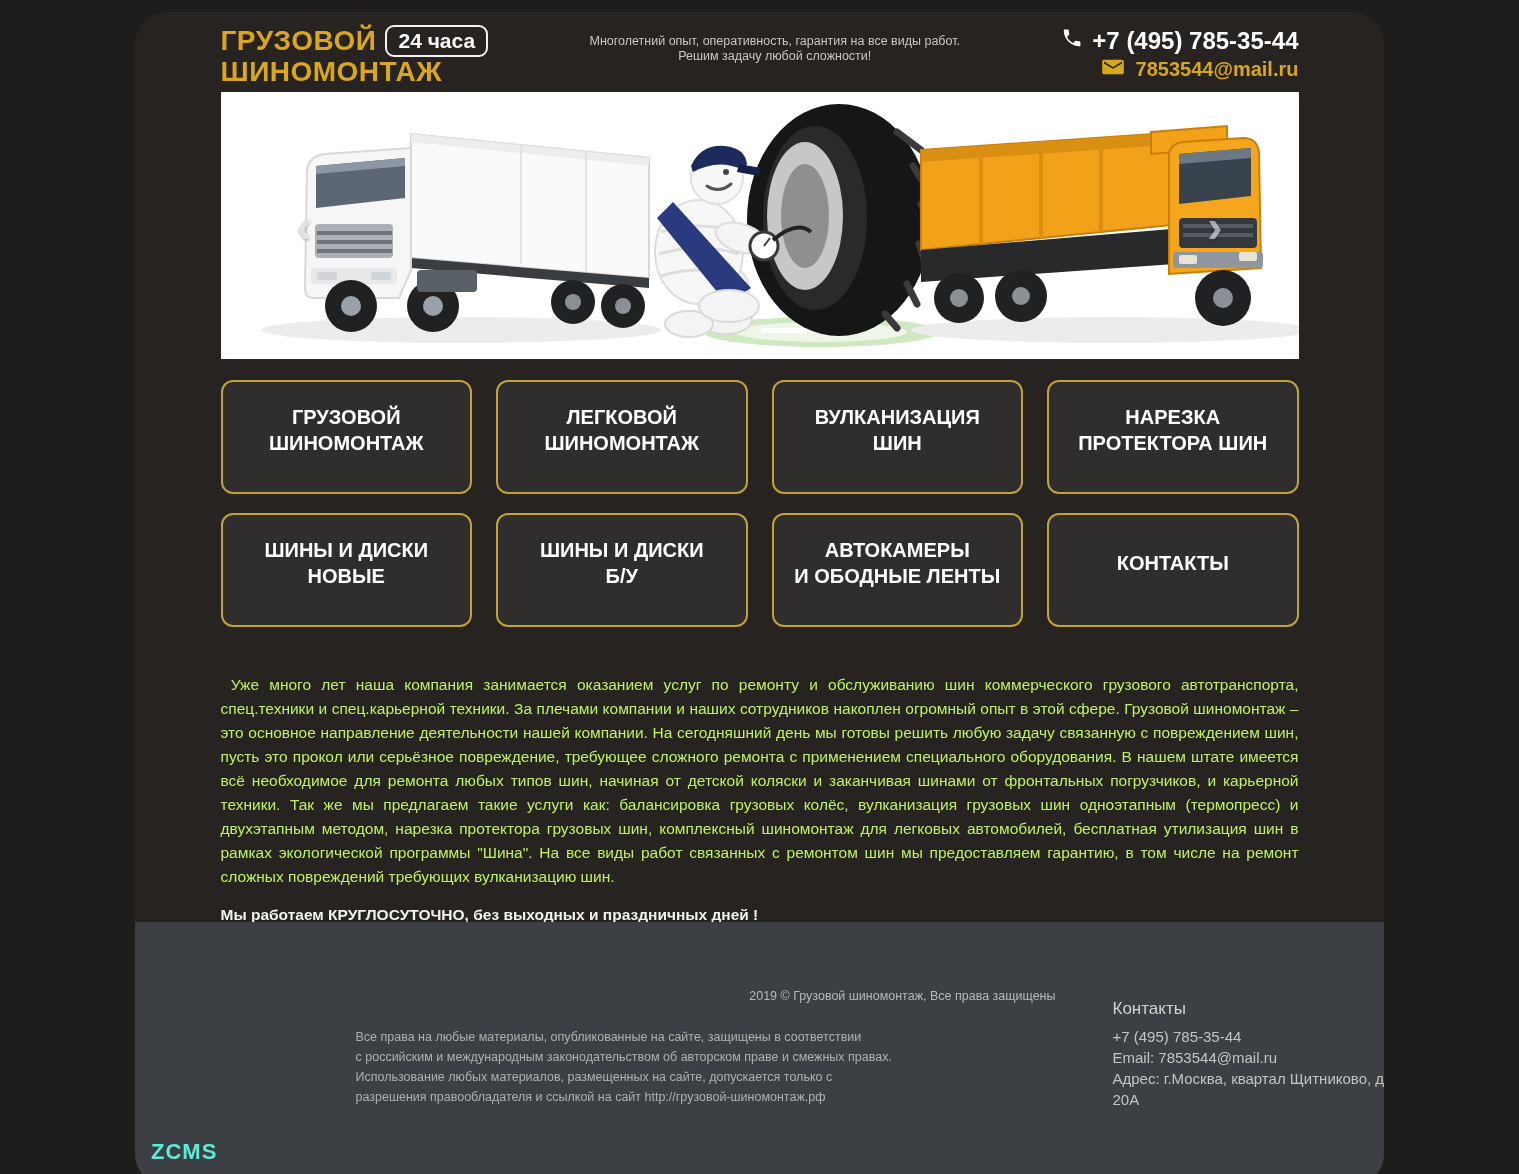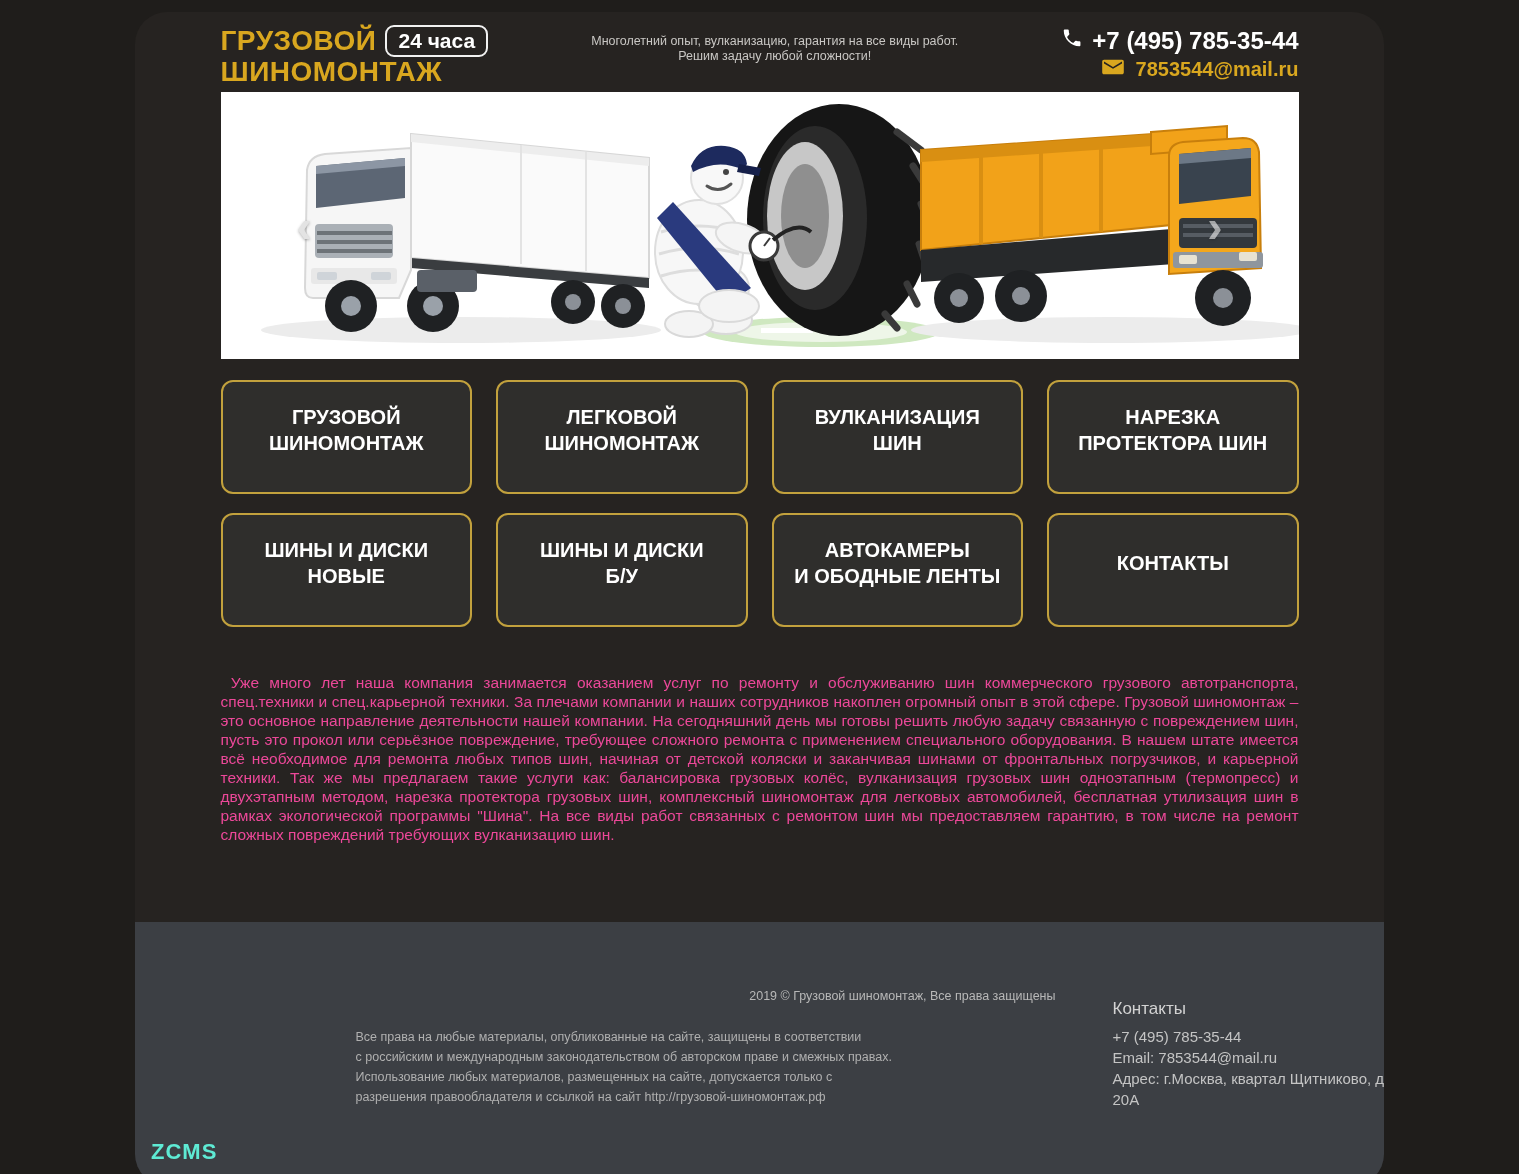--- a/index.html
+++ b/index.html
@@ -25,21 +25,21 @@
   .nav-arrow { position:absolute; top:50%; transform:translateY(-50%); font-size:46px; line-height:1; color:#e3e3e3; text-shadow:0 1px 3px rgba(0,0,0,.3); cursor:pointer; user-select:none; z-index:5; font-weight:bold; }
   .nav-prev { left:76px; }
   .nav-next { right:76px; color:#ffffff; opacity:.55; }
 
   
   .menu-grid { display:grid; grid-template-columns:repeat(4, 1fr); column-gap:24px; row-gap:19px; margin-top:21px; }
   .menu-btn { height:114px; background:#2f2e2c; border:2px solid #c2a13d; border-radius:12px; color:#ffffff; font-family:"Liberation Sans", sans-serif; font-weight:bold; font-size:20px; line-height:26px; text-transform:uppercase; display:flex; align-items:center; justify-content:center; text-align:center; white-space:pre-line; padding:0 8px 14px; cursor:pointer; }
 
   
   .about { margin-top:46px; }
-  .about-paragraph { color:#ec4899; font-size:15.5px; line-height:19px; text-align:justify; white-space:pre-wrap; }
+  .about-paragraph { color:#bef264; font-size:15.5px; line-height:24px; text-align:justify; white-space:pre-wrap; }
   .work-hours { color:#f2f1ef; font-size:15.5px; font-weight:bold; margin-top:17px; }
 
   
   .footer { position:absolute; left:0; bottom:0; width:1519px; height:264px; background:#3c3f44; }
   .footer-inner { display:flex; justify-content:space-between; padding-top:67px; }
   .footer-left { width:700px; }
   .copyright { color:#b8b8b8; font-size:12.5px;text-align:right; }
   .legal { color:#b0b0b0; font-size:12.5px; line-height:20px; margin-top:24px; white-space:pre-line; }
   .footer-right { width:321px; margin-top:10px; }
   .footer-contacts-title { color:#d2d2d2; font-size:17px; margin-bottom:7px; }
@@ -55,21 +55,21 @@
     <div class="header">
       <div class="logo">
         <div class="logo-row1">
           <span class="logo-text">ГРУЗОВОЙ</span>
           <span class="badge-24">24 часа</span>
         </div>
         <div class="logo-text">ШИНОМОНТАЖ</div>
       </div>
 
       <div class="tagline">
-        <div>Многолетний опыт, вулканизацию, гарантия на все виды работ.</div>
+        <div>Многолетний опыт, оперативность, гарантия на все виды работ.</div>
         <div>Решим задачу любой сложности!</div>
       </div>
 
       <div class="contacts">
         <div class="phone-row">
           <span class="icon-svg">
             <svg width="22" height="22" viewBox="0 0 24 24">
                 <path fill="#ffffff" d="M6.6 10.8c1.5 2.9 3.8 5.2 6.7 6.7l2.2-2.2c.3-.3.7-.4 1.1-.3 1.1.4 2.3.6 3.6.6.6 0 1 .4 1 1V20c0 .6-.4 1-1 1C10.9 21 3 13.1 3 3.8c0-.6.4-1 1-1h3.5c.6 0 1 .4 1 1 0 1.2.2 2.4.6 3.6.1.4 0 .8-.3 1.1l-2.2 2.3z"></path>
               </svg>
           </span>
@@ -219,20 +219,21 @@
 Б/У</button>
       <button class="menu-btn">АВТОКАМЕРЫ
 И ОБОДНЫЕ ЛЕНТЫ</button>
       <button class="menu-btn">КОНТАКТЫ</button>
     </div>
   </div>
 
   <div class="container">
     <div class="about">
       <p class="about-paragraph"> Уже много лет наша компания занимается оказанием услуг по ремонту и обслуживанию шин коммерческого грузового автотранспорта, спец.техники и спец.карьерной техники. За плечами компании и наших сотрудников накоплен огромный опыт в этой сфере. Грузовой шиномонтаж – это основное направление деятельности нашей компании. На сегодняшний день мы готовы решить любую задачу связанную с повреждением шин, пусть это прокол или серьёзное повреждение, требующее сложного ремонта с применением специального оборудования. В нашем штате имеется всё необходимое для ремонта любых типов шин, начиная от детской коляски и заканчивая шинами от фронтальных погрузчиков, и карьерной техники. Так же мы предлагаем такие услуги как: балансировка грузовых колёс, вулканизация грузовых шин одноэтапным (термопресс) и двухэтапным методом, нарезка протектора грузовых шин, комплексный шиномонтаж для легковых автомобилей, бесплатная утилизация шин в рамках экологической программы "Шина". На все виды работ связанных с ремонтом шин мы предоставляем гарантию, в том числе на ремонт сложных повреждений требующих вулканизацию шин.</p>
+      <p class="work-hours">Мы работаем КРУГЛОСУТОЧНО, без выходных и праздничных дней !</p>
     </div>
   </div>
 
   <div class="footer">
     <div class="container footer-inner">
       <div class="footer-left">
         <div class="copyright">2019 © Грузовой шиномонтаж, Все права защищены</div>
         <div class="legal">Все права на любые материалы, опубликованные на сайте, защищены в соответствии
 с российским и международным законодательством об авторском праве и смежных правах.
 Использование любых материалов, размещенных на сайте, допускается только с

